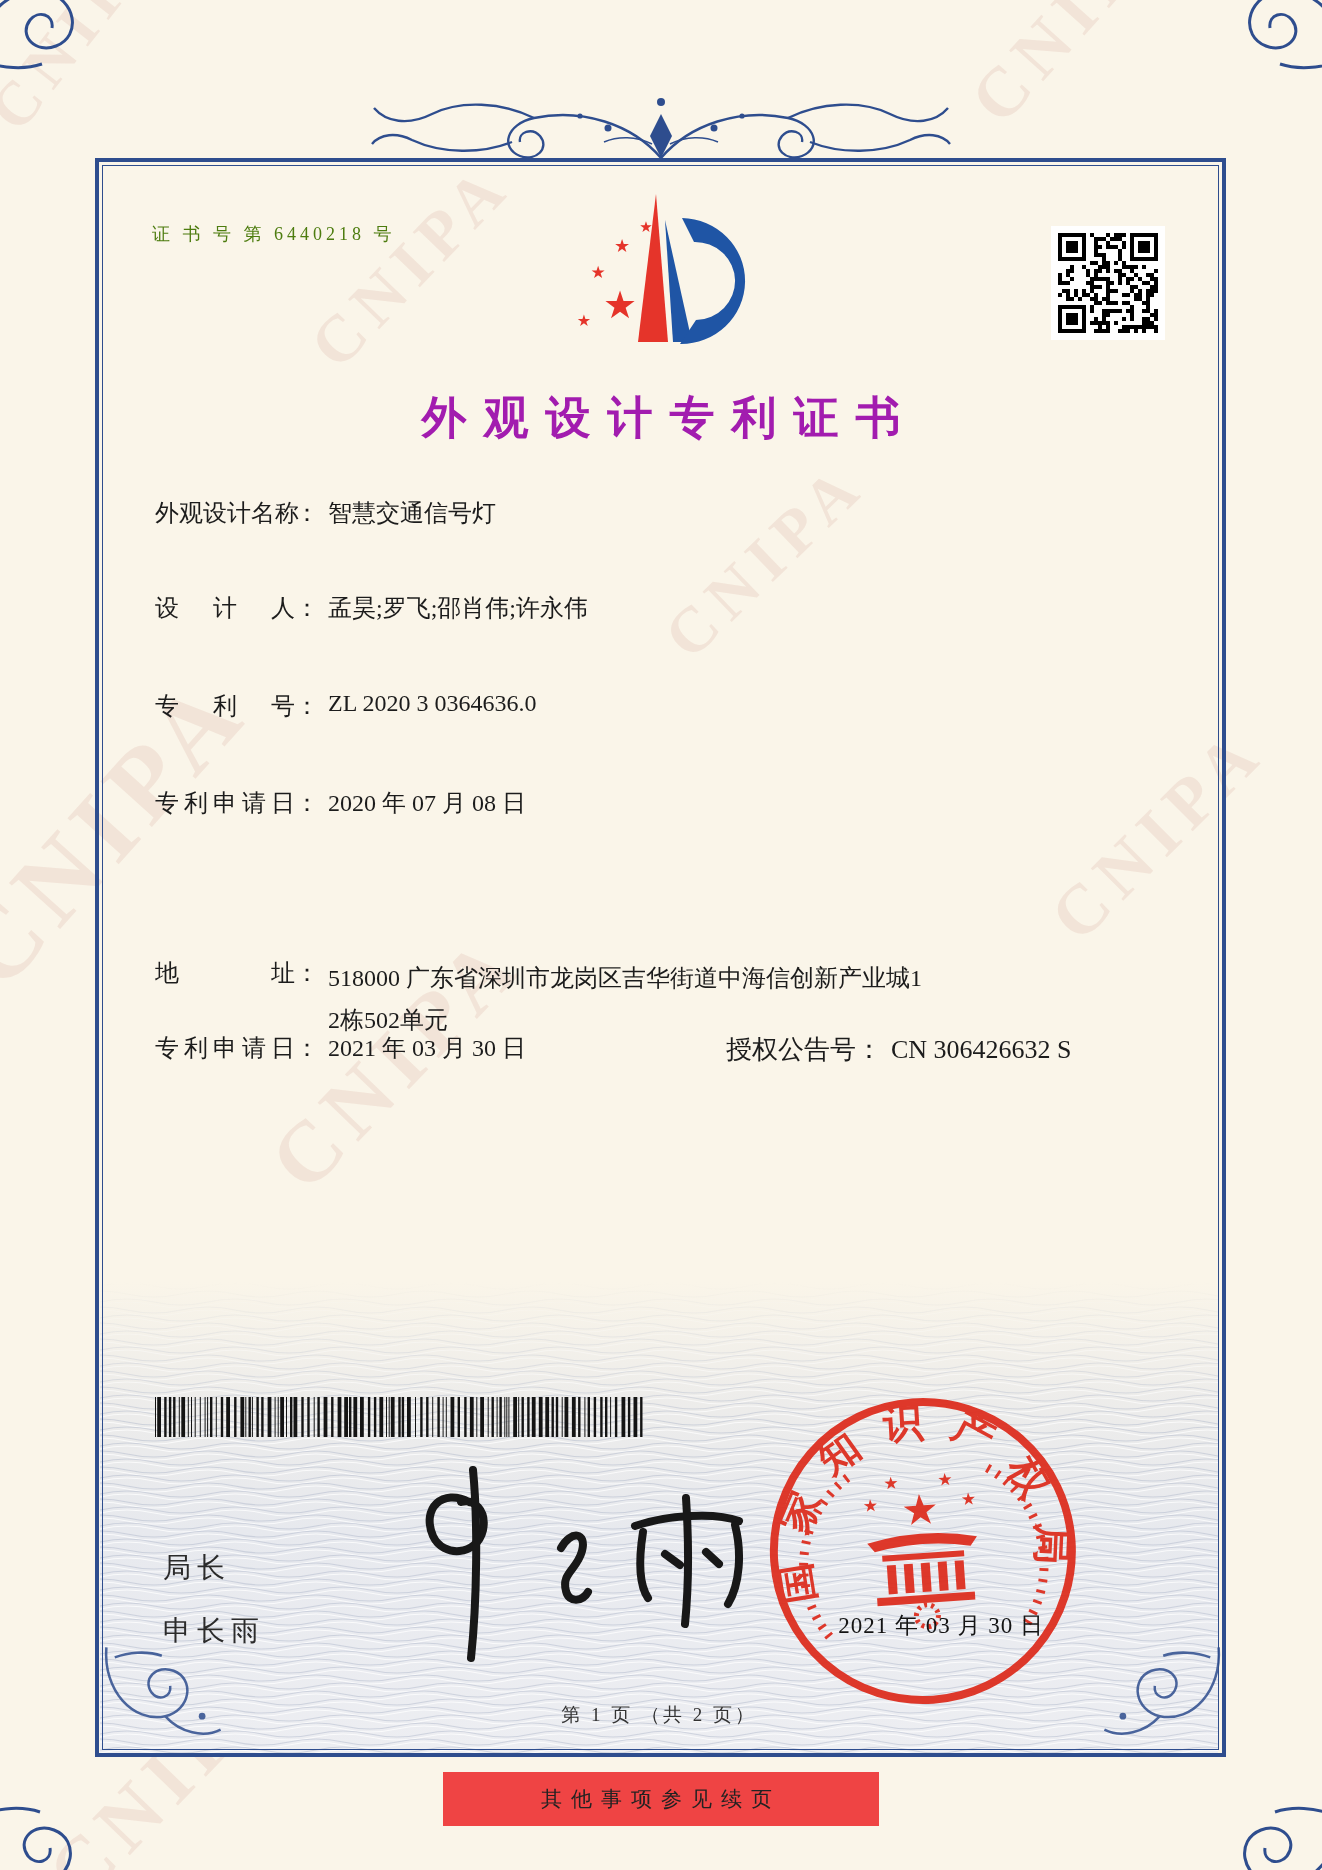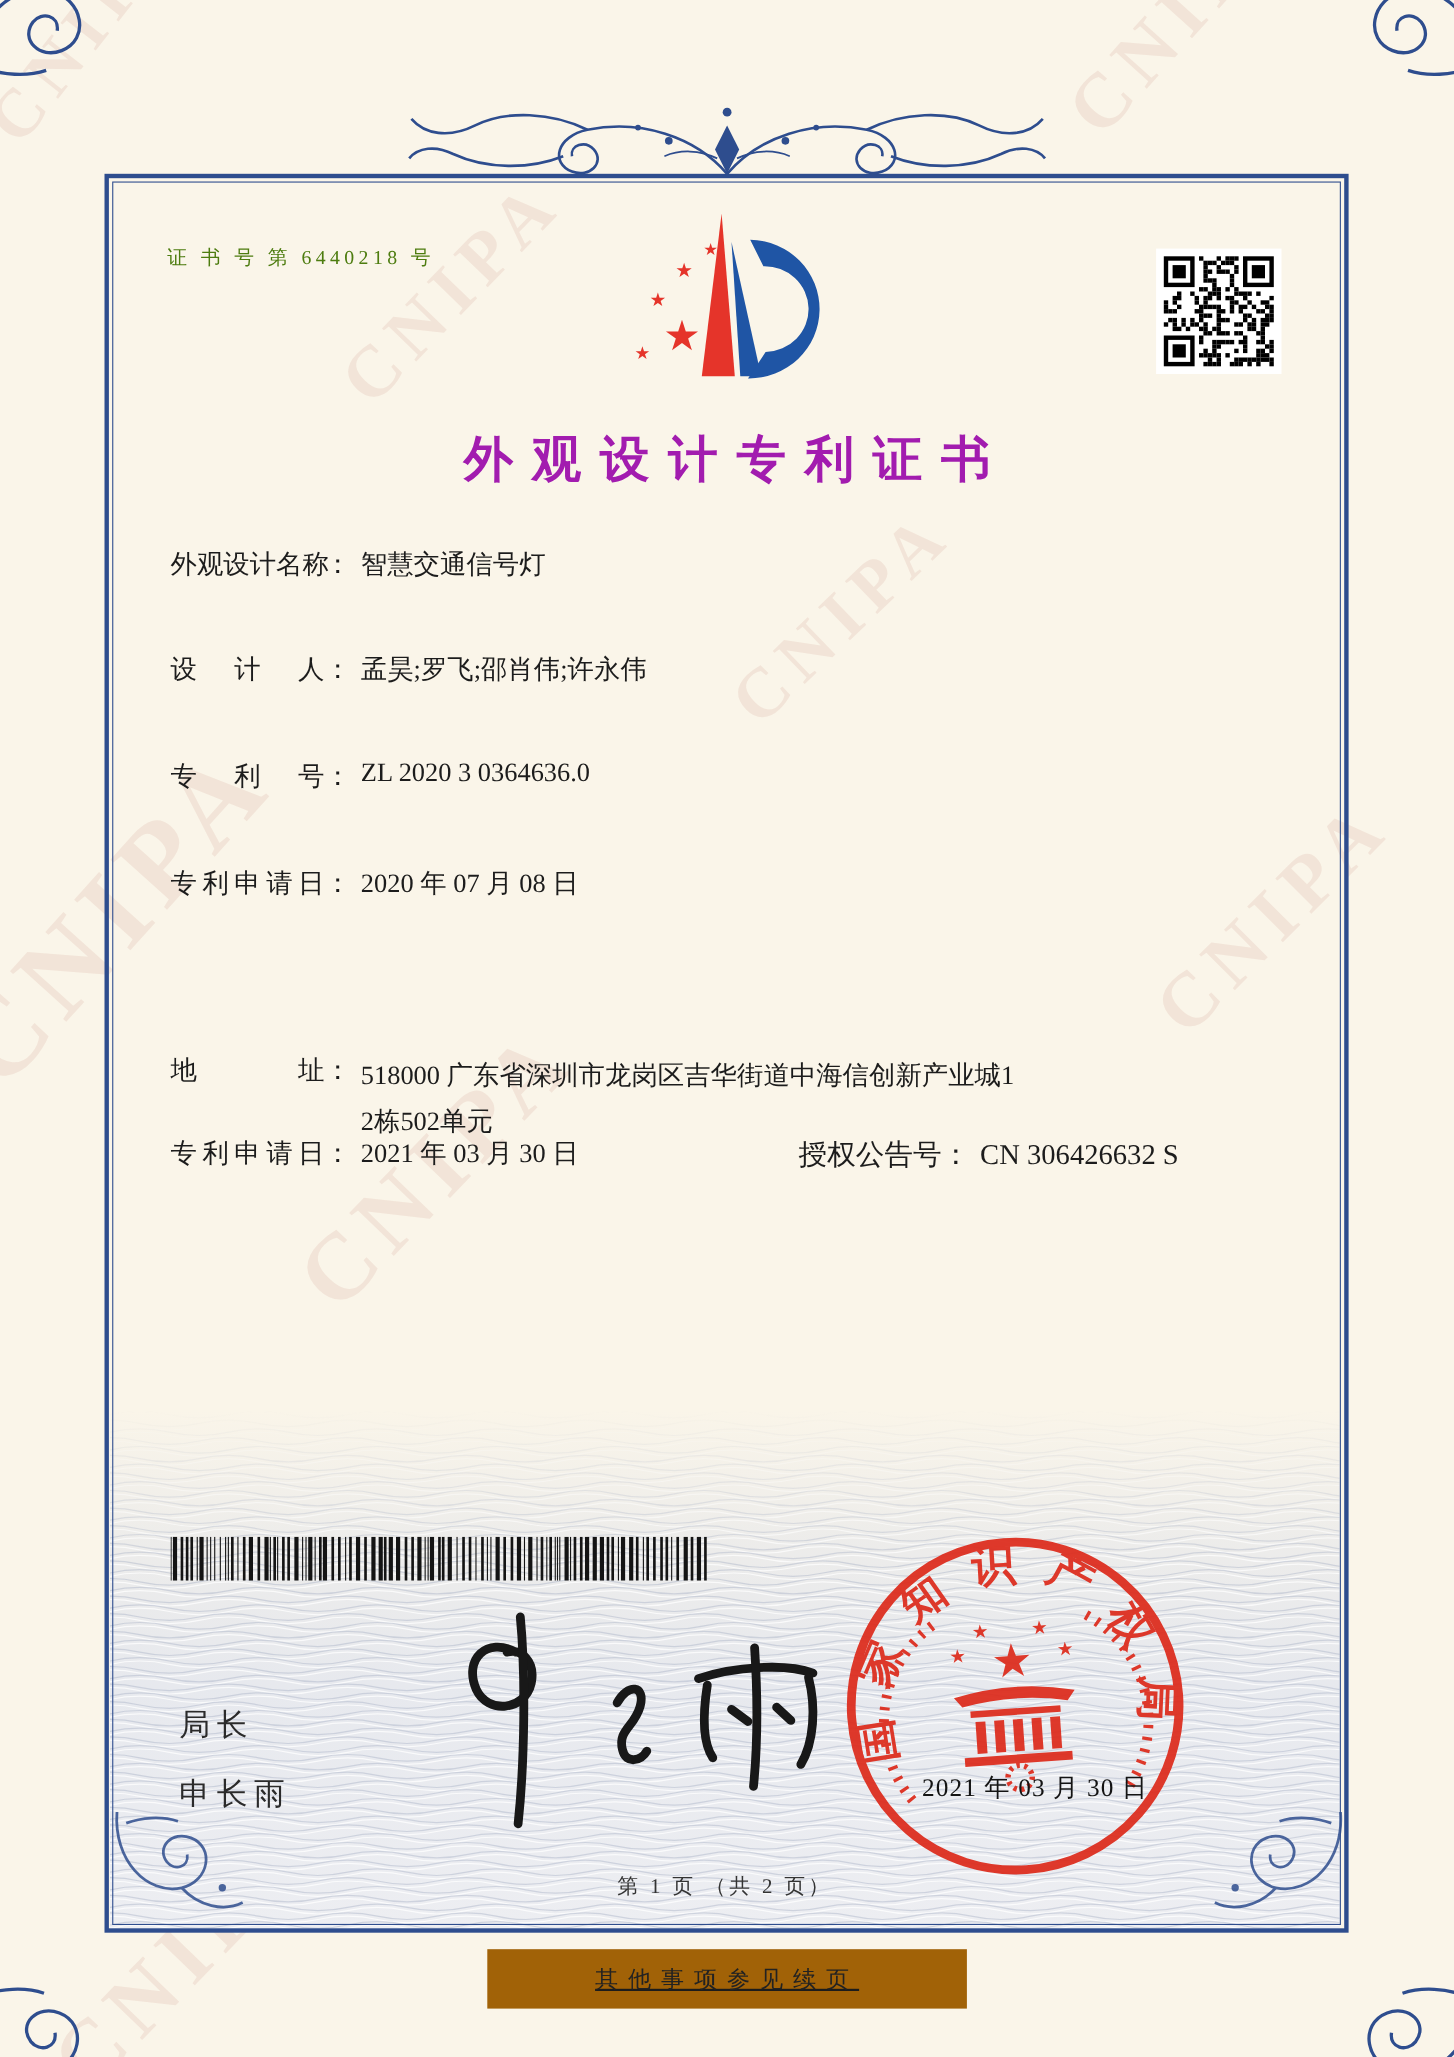--- a/index.html
+++ b/index.html
@@ -51,22 +51,22 @@
   .director{position:absolute;left:163px;font-family:"Liberation Sans","DejaVu Sans",sans-serif;
     font-size:28px;letter-spacing:6px;color:#2b2b2b;font-weight:500;}
   .seal-date{
     position:absolute;left:791px;top:1610px;width:300px;text-align:center;
     font-size:23px;letter-spacing:1px;color:#141414;z-index:6;
   }
   .page-num{position:absolute;left:100px;top:1702px;width:1118px;text-align:center;
     font-size:19px;letter-spacing:3px;color:#333;z-index:4;}
   .note-box{
     position:absolute;left:50%;top:1772px;transform:translateX(-50%);
-    width:436px;height:54px;background:#a16207;z-index:3;
-    display:flex;align-items:center;justify-content:center;text-decoration:underline;
+    width:436px;height:54px;background:#ef4444;z-index:3;
+    display:flex;align-items:center;justify-content:center;
   }
   .note-box span{font-size:21px;letter-spacing:9px;color:#222;}
   svg{display:block;}
 </style>
 </head>
 <body>
 
 <div class="page">
 
   <div class="wm" style="left:-25px;top:100px;font-size:62px;transform:rotate(-52deg);">CNIPA</div>

